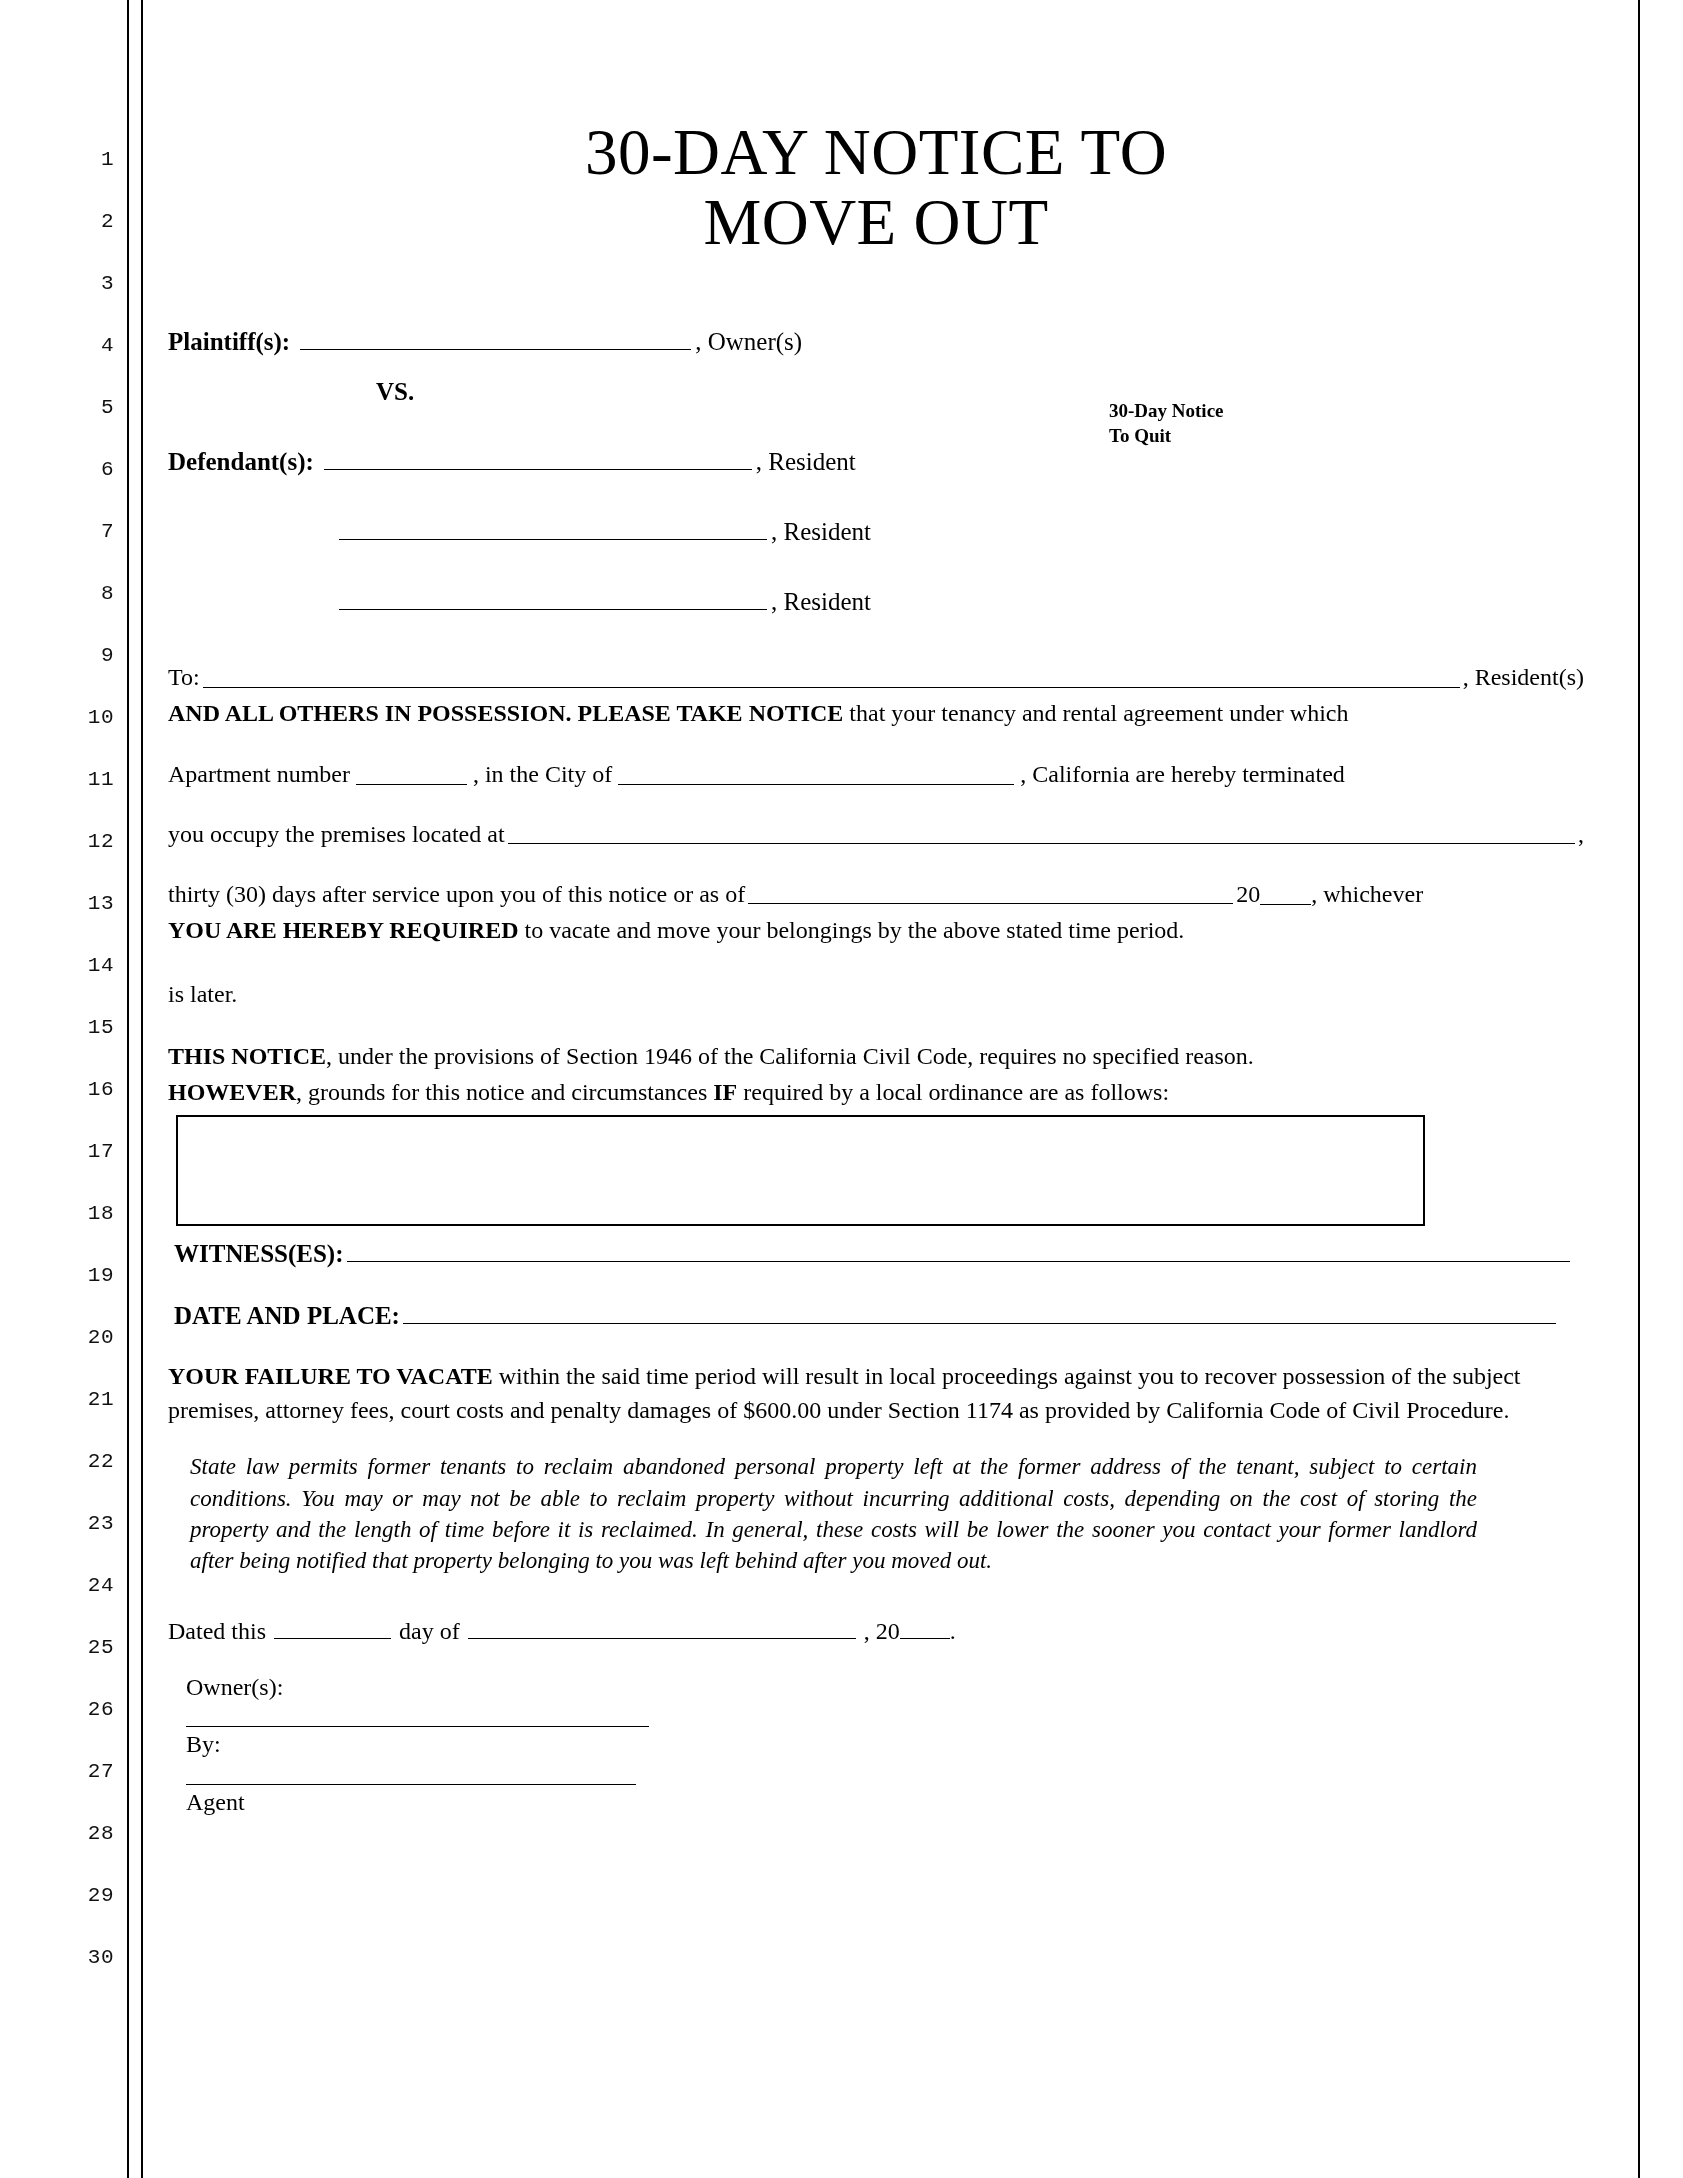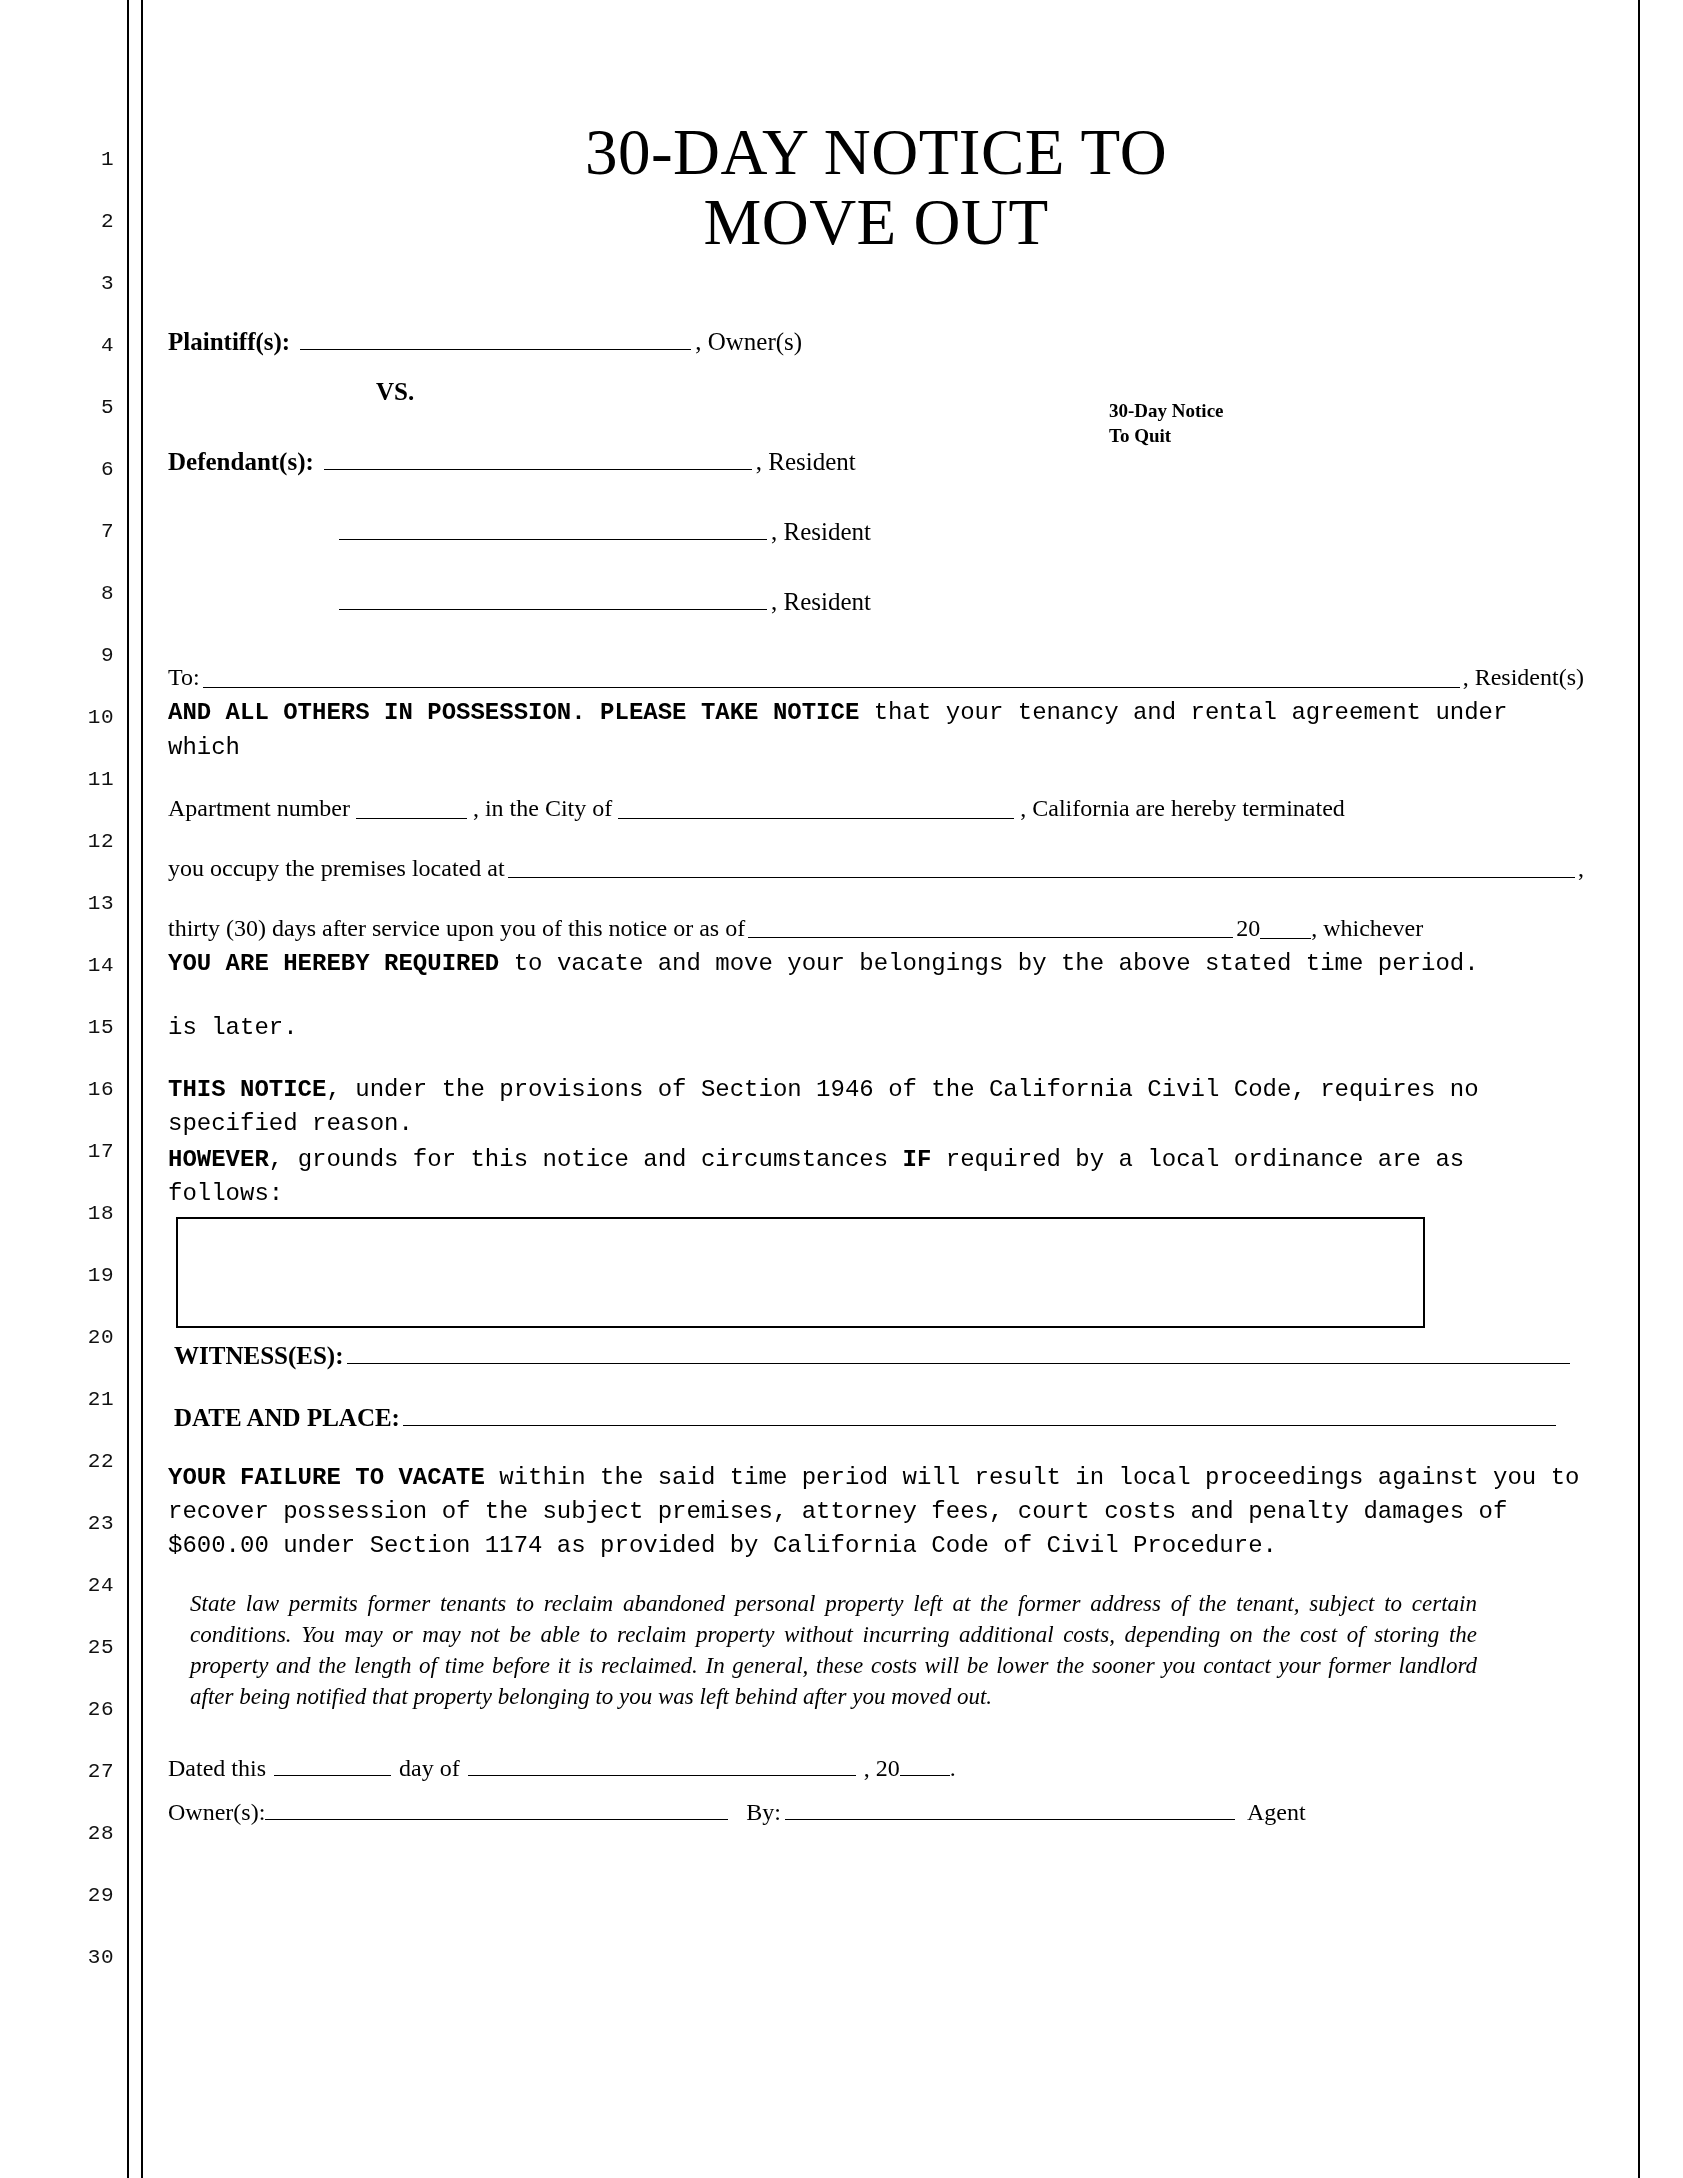--- a/index.html
+++ b/index.html
@@ -109,21 +109,21 @@
     font-weight: bold;
     font-size: 19px;
     line-height: 1.28;
   }
 
   .body-text {
     font-size: 24px;
     line-height: 1.42;
     margin-top: 16px;
   }
-  .body-text p { margin: 0 0 20px 0; font-family: Liberation Mono, monospace; }
+  .body-text p { margin: 0 0 20px 0; }
   .tight p { margin-bottom: 4px; }
   b { font-weight: bold; }
 
   .to-line {
     display: flex;
     align-items: center;
     margin-bottom: 2px;
   }
 
   .inline-fill {
@@ -157,24 +157,25 @@
     text-align: justify;
   }
 
   .dated {
     margin-top: 38px;
     font-size: 24px;
     display: flex;
     align-items: baseline;
   }
   .owner-row {
-    margin-top: 10px;
+    margin-top: 22px;
     font-size: 24px;
     display: flex;
     align-items: baseline;
+    flex-direction: column;
   }
 </style>
 </head>
 <body>
 
 <div class="page">
 
   <div class="rule r1"></div>
   <div class="rule r2"></div>
   <div class="rule right"></div>

